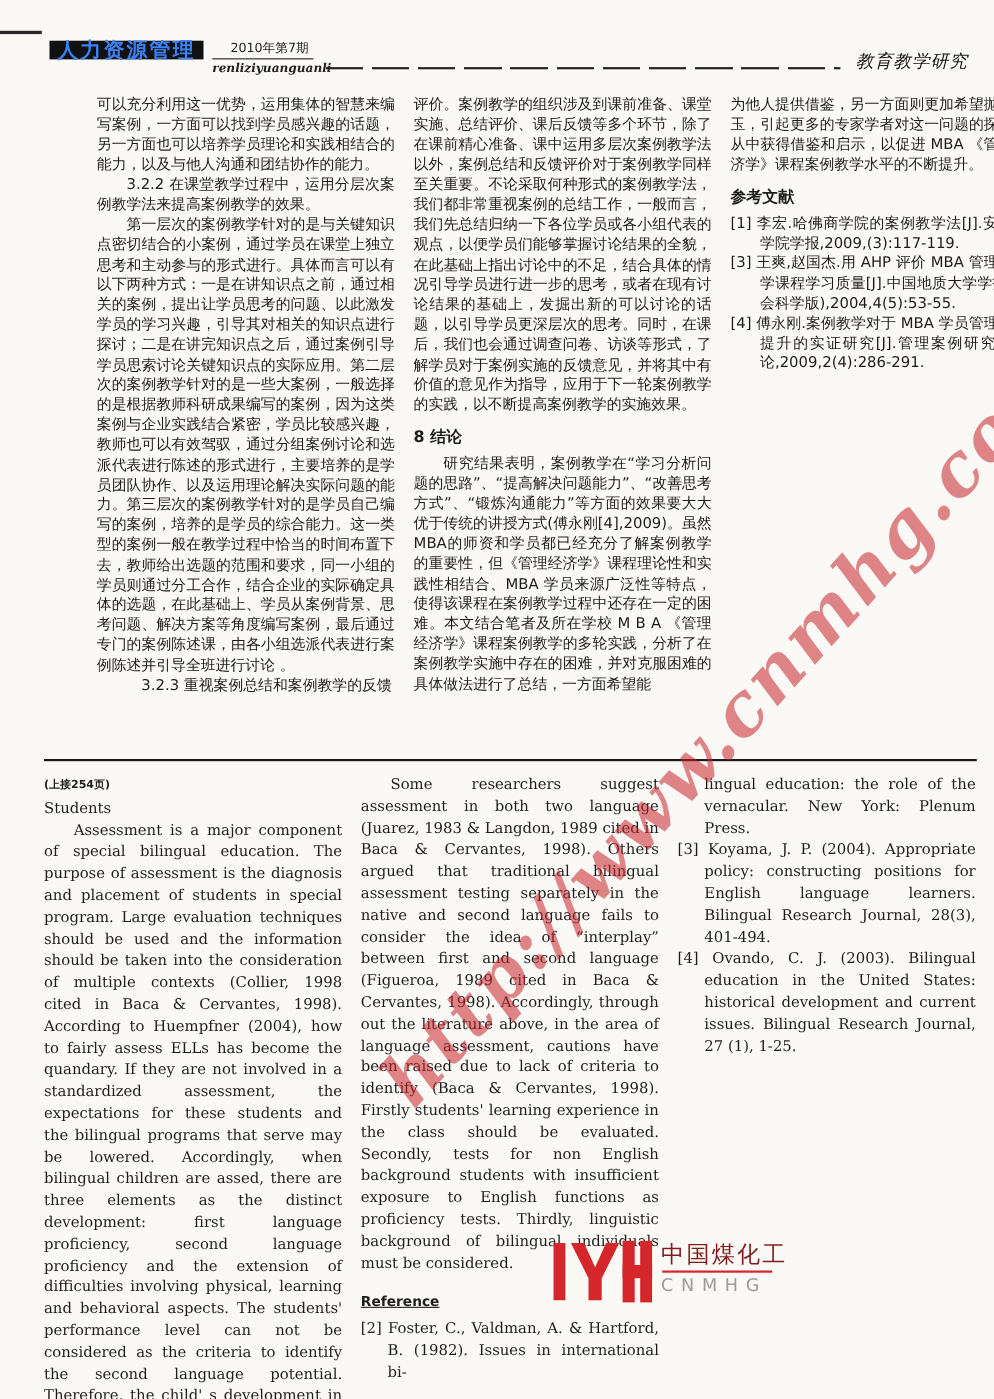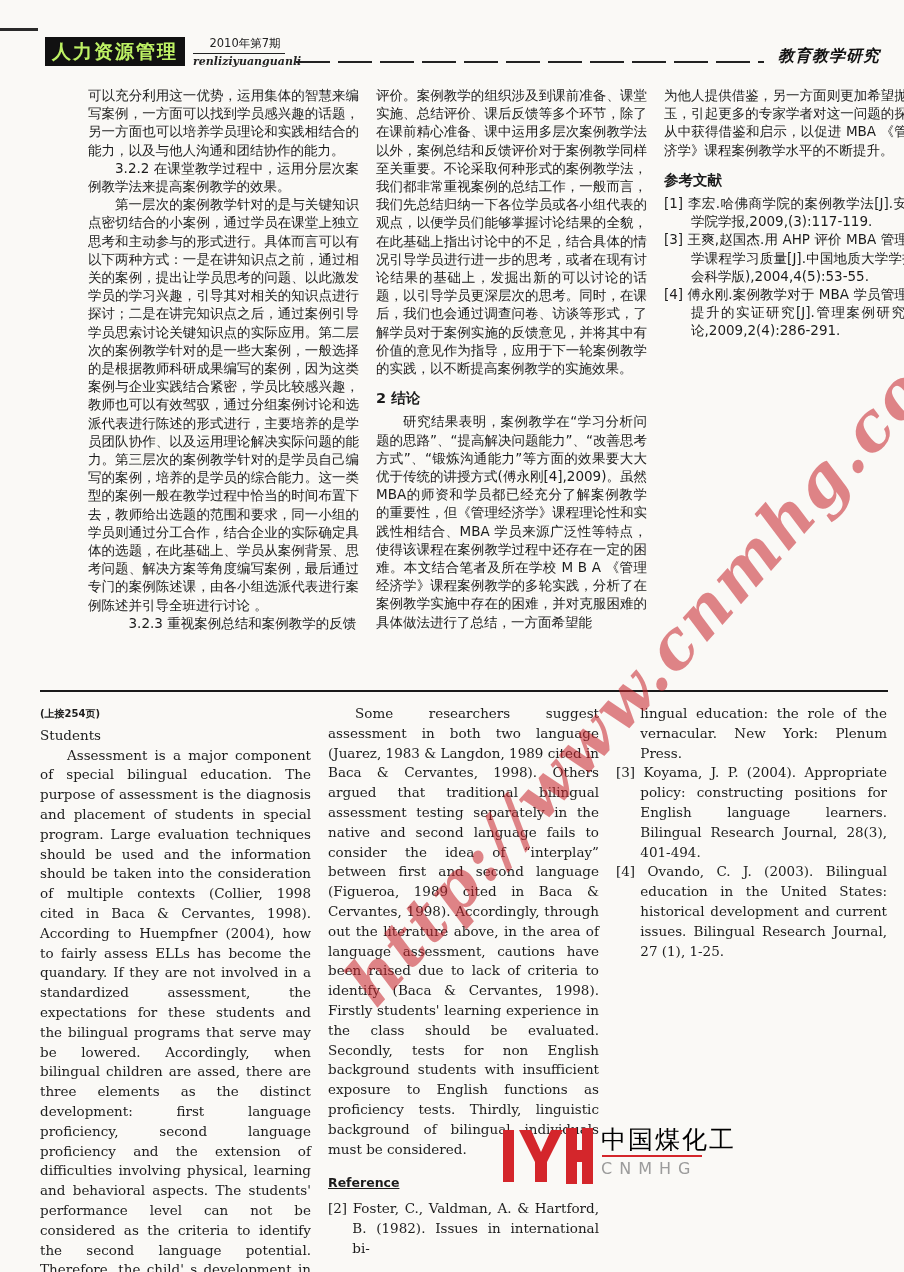--- a/index.html
+++ b/index.html
@@ -3,35 +3,35 @@
 <meta charset="utf-8">
 <style>
   html,body{margin:0;padding:0;background:#e8e8e6;}
   .page{
     position:relative;width:904px;height:1272px;margin:0 auto;
     background:#faf9f6;overflow:hidden;
     font-family:"DejaVu Sans",sans-serif;color:#1c1c1c;
   }
   
   .journal-box{
-    position:absolute;left:45px;top:37px;width:140px;height:29px;
-    background:#111;color:#bef264;display:flex;align-items:center;justify-content:center;
+    position:absolute;left:45px;top:37px;width:140px;height:17px;
+    background:#111;color:#3b82f6;display:flex;align-items:center;justify-content:center;
     font-size:19px;font-weight:bold;letter-spacing:2px;
   }
   .issue-block{position:absolute;left:193px;top:36px;width:100px;text-align:center;}
   .issue-no{font-size:11.5px;color:#222;padding-left:4px;}
   .issue-rule{height:1px;background:#222;margin:2px 0 1px 0;width:92px;}
   .issue-pinyin{font-size:11px;font-style:italic;font-weight:bold;color:#222;font-family:"DejaVu Serif",serif;}
   .header-rule{
     position:absolute;left:296px;top:61px;width:468px;height:2px;
     background:repeating-linear-gradient(90deg,#222 0 34px,transparent 34px 42px);
   }
   .section-label{
     position:absolute;right:24px;top:46px;
-    font-size:16px;font-weight:bold;font-style:italic;letter-spacing:1px;color:#111;
+    font-size:16px;font-weight:normal;font-style:italic;letter-spacing:1px;color:#111;
   }
   
   .cols{position:absolute;left:40px;width:848px;display:flex;gap:17px;}
   .col{width:271px;}
   .cn-sec{top:86px;font-size:13.5px;line-height:18.2px;text-align:justify;margin-left:48px;}
   .cn-p{text-indent:2em;}
   .cn-p.noind{text-indent:0;}
   .cn-p.ind3{text-indent:3em;}
   .cn-h{font-weight:bold;font-size:14.5px;margin:12px 0 5px 0;}
   .cn-ref{padding-left:2em;text-indent:-2em;margin:0;}
@@ -50,21 +50,21 @@
     position:absolute;left:330px;top:968px;
     transform:rotate(-48deg);transform-origin:0 0;
     font-size:66px;font-weight:bold;font-style:italic;letter-spacing:3px;
     color:rgba(198,35,42,0.55);white-space:nowrap;pointer-events:none;
     font-family:"DejaVu Serif",serif;
   }
   
   .logo{position:absolute;left:503px;top:1120px;display:flex;align-items:flex-start;}
   .logo-mark{width:90px;height:70px;margin-right:8px;}
   .logo-text{padding-top:8px;}
-  .logo-cn{font-size:25px;color:#000000;letter-spacing:2px;line-height:24px;}
+  .logo-cn{font-size:21px;color:#7f1d1d;letter-spacing:2px;line-height:24px;}
   .logo-rule{width:100px;height:2px;background:#d4262b;margin:3px 0 3px 1px;}
   .logo-en{font-size:16px;color:#9b9b9b;letter-spacing:7px;line-height:18px;}
   
   .page-num{position:absolute;left:38px;top:1292px;font-size:13px;color:#111;letter-spacing:1px;}
   .top-edge{position:absolute;left:0;top:28px;width:38px;height:3px;background:#2a2a2a;}
 </style>
 </head>
 <body>
 
 <div class="page">
@@ -84,21 +84,21 @@
 
   <div class="cols cn-sec">
     <div class="col">
       <div class="cn-p noind">可以充分利用这一优势，运用集体的智慧来编写案例，一方面可以找到学员感兴趣的话题，另一方面也可以培养学员理论和实践相结合的能力，以及与他人沟通和团结协作的能力。</div>
       <div class="cn-p">3.2.2 在课堂教学过程中，运用分层次案例教学法来提高案例教学的效果。</div>
       <div class="cn-p">第一层次的案例教学针对的是与关键知识点密切结合的小案例，通过学员在课堂上独立思考和主动参与的形式进行。具体而言可以有以下两种方式：一是在讲知识点之前，通过相关的案例，提出让学员思考的问题、以此激发学员的学习兴趣，引导其对相关的知识点进行探讨；二是在讲完知识点之后，通过案例引导学员思索讨论关键知识点的实际应用。第二层次的案例教学针对的是一些大案例，一般选择的是根据教师科研成果编写的案例，因为这类案例与企业实践结合紧密，学员比较感兴趣，教师也可以有效驾驭，通过分组案例讨论和选派代表进行陈述的形式进行，主要培养的是学员团队协作、以及运用理论解决实际问题的能力。第三层次的案例教学针对的是学员自己编写的案例，培养的是学员的综合能力。这一类型的案例一般在教学过程中恰当的时间布置下去，教师给出选题的范围和要求，同一小组的学员则通过分工合作，结合企业的实际确定具体的选题，在此基础上、学员从案例背景、思考问题、解决方案等角度编写案例，最后通过专门的案例陈述课，由各小组选派代表进行案例陈述并引导全班进行讨论 。</div>
       <div class="cn-p ind3">3.2.3 重视案例总结和案例教学的反馈</div>
     </div>
     <div class="col">
       <div class="cn-p noind">评价。案例教学的组织涉及到课前准备、课堂实施、总结评价、课后反馈等多个环节，除了在课前精心准备、课中运用多层次案例教学法以外，案例总结和反馈评价对于案例教学同样至关重要。不论采取何种形式的案例教学法，我们都非常重视案例的总结工作，一般而言，我们先总结归纳一下各位学员或各小组代表的观点，以便学员们能够掌握讨论结果的全貌，在此基础上指出讨论中的不足，结合具体的情况引导学员进行进一步的思考，或者在现有讨论结果的基础上，发掘出新的可以讨论的话题，以引导学员更深层次的思考。同时，在课后，我们也会通过调查问卷、访谈等形式，了解学员对于案例实施的反馈意见，并将其中有价值的意见作为指导，应用于下一轮案例教学的实践，以不断提高案例教学的实施效果。</div>
-      <div class="cn-h">2 结论</div>
+      <div class="cn-h">8 结论</div>
       <div class="cn-p">研究结果表明，案例教学在“学习分析问题的思路”、“提高解决问题能力”、“改善思考方式”、“锻炼沟通能力”等方面的效果要大大优于传统的讲授方式(傅永刚[4],2009)。虽然MBA的师资和学员都已经充分了解案例教学的重要性，但《管理经济学》课程理论性和实践性相结合、MBA 学员来源广泛性等特点，使得该课程在案例教学过程中还存在一定的困难。本文结合笔者及所在学校 M B A 《管理经济学》课程案例教学的多轮实践，分析了在案例教学实施中存在的困难，并对克服困难的具体做法进行了总结，一方面希望能</div>
     </div>
     <div class="col">
       <div class="cn-p noind">为他人提供借鉴，另一方面则更加希望抛砖引玉，引起更多的专家学者对这一问题的探讨，从中获得借鉴和启示，以促进 MBA 《管理经济学》课程案例教学水平的不断提升。</div>
       <div class="cn-h">参考文献</div>
       <div class="cn-ref">[1] 李宏.哈佛商学院的案例教学法[J].安阳工学院学报,2009,(3):117-119.</div>
       <div class="cn-ref">[3] 王爽,赵国杰.用 AHP 评价 MBA 管理经济学课程学习质量[J].中国地质大学学报(社会科学版),2004,4(5):53-55.</div>
       <div class="cn-ref">[4] 傅永刚.案例教学对于 MBA 学员管理能力提升的实证研究[J].管理案例研究与评论,2009,2(4):286-291.</div>
     </div>
   </div>

